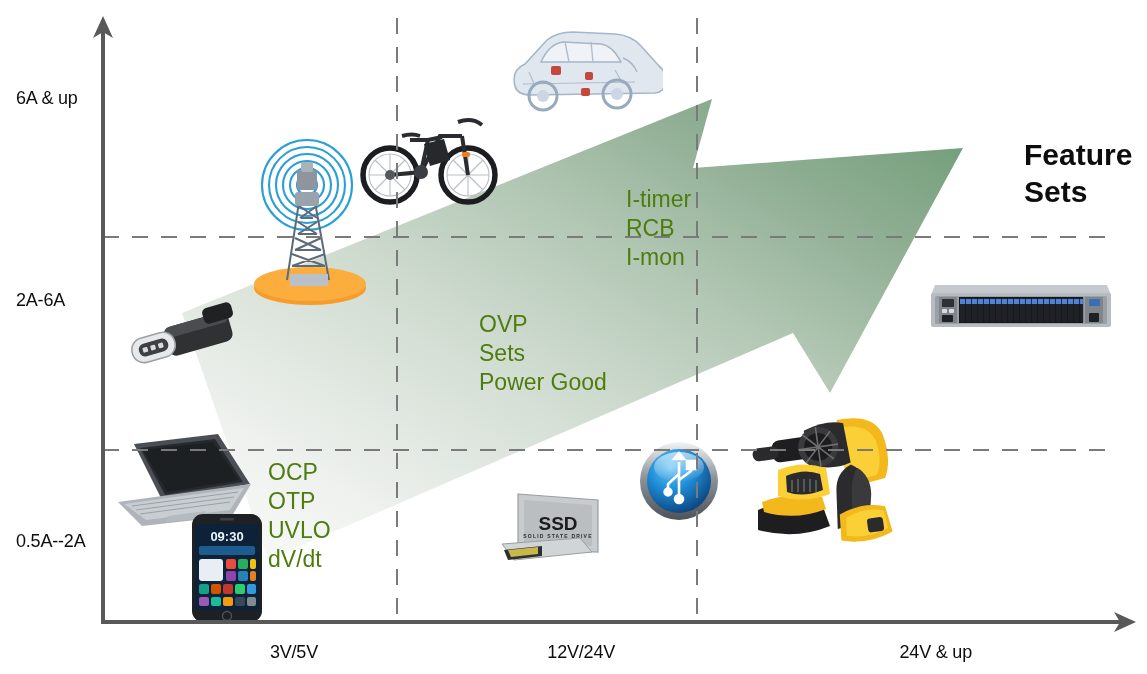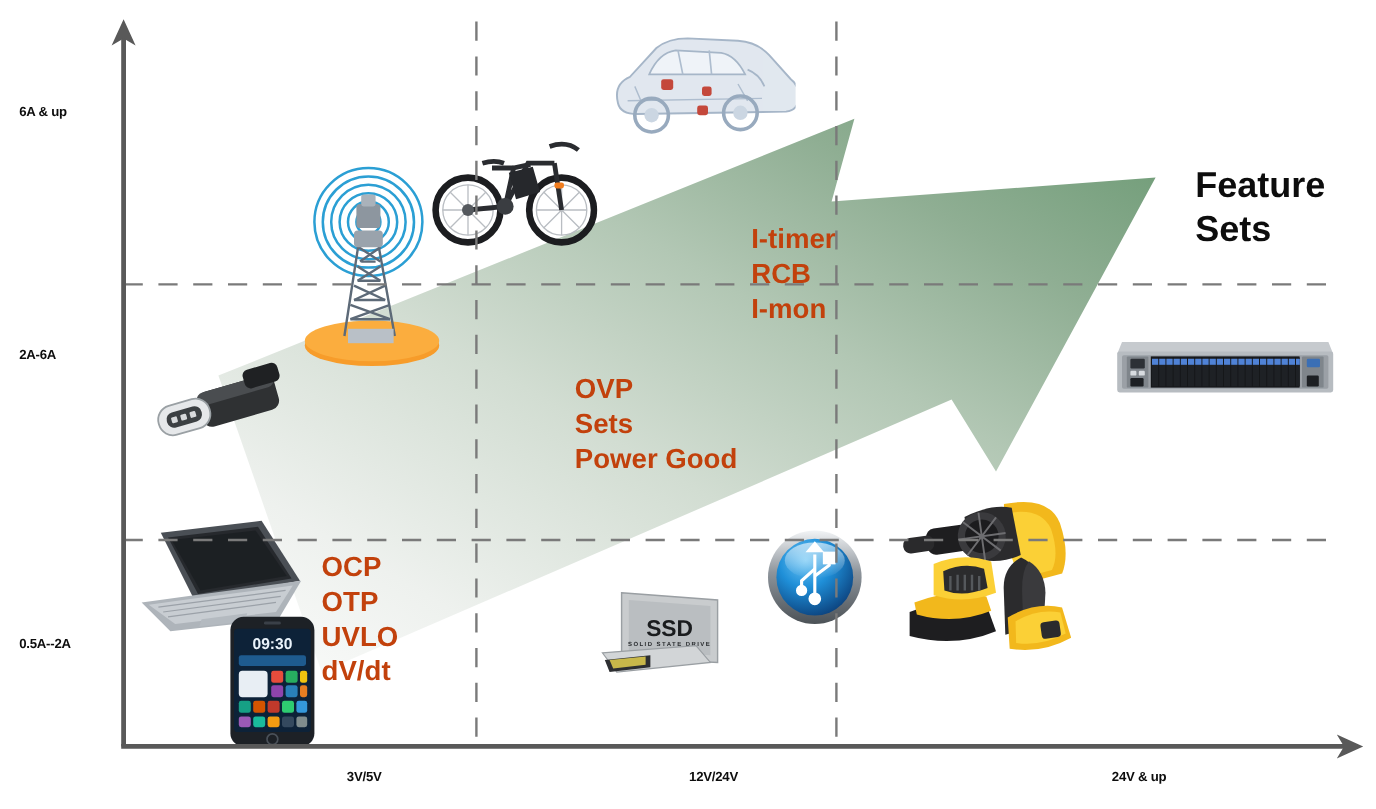--- a/index.html
+++ b/index.html
@@ -7,46 +7,46 @@
     width:1147px;height:674px;
     background:#ffffff;
     font-family:"Liberation Sans", sans-serif;
     overflow:hidden;
     position:relative;
   }
   #stage{position:absolute;left:0;top:0;width:1147px;height:674px;}
   .layer{position:absolute;left:0;top:0;width:1147px;height:674px;}
   .axis-label{
     position:absolute;
-    font-weight:bold;
+    font-weight:normal;
     color:#0d0d0d;
-    font-size:11px;
+    font-size:18px;
     letter-spacing:-0.2px;
     white-space:nowrap;
   }
   .ylabel{text-align:left;}
   .xlabel{text-align:right;}
   .feat{
     position:absolute;
-    font-weight:bold;
-    color:#c2410c;
+    font-weight:normal;
+    color:#4d7c0f;
     font-size:23px;
     line-height:29px;
     white-space:nowrap;
   }
   .feat span{display:block;}
   .title-block{
     position:absolute;
     font-weight:bold;
     color:#0d0d0d;
     font-size:30px;
     line-height:37px;
     white-space:nowrap;
   }
-  .title-block span{display:block;}
+  .title-block span{display:block;margin-left:28px;}
   .pic{position:absolute;}
   svg{display:block;}
 </style>
 </head>
 <body>
 
 <div id="stage">
 
   <svg class="layer" viewBox="0 0 1147 674" width="1147" height="674">
     <defs>

